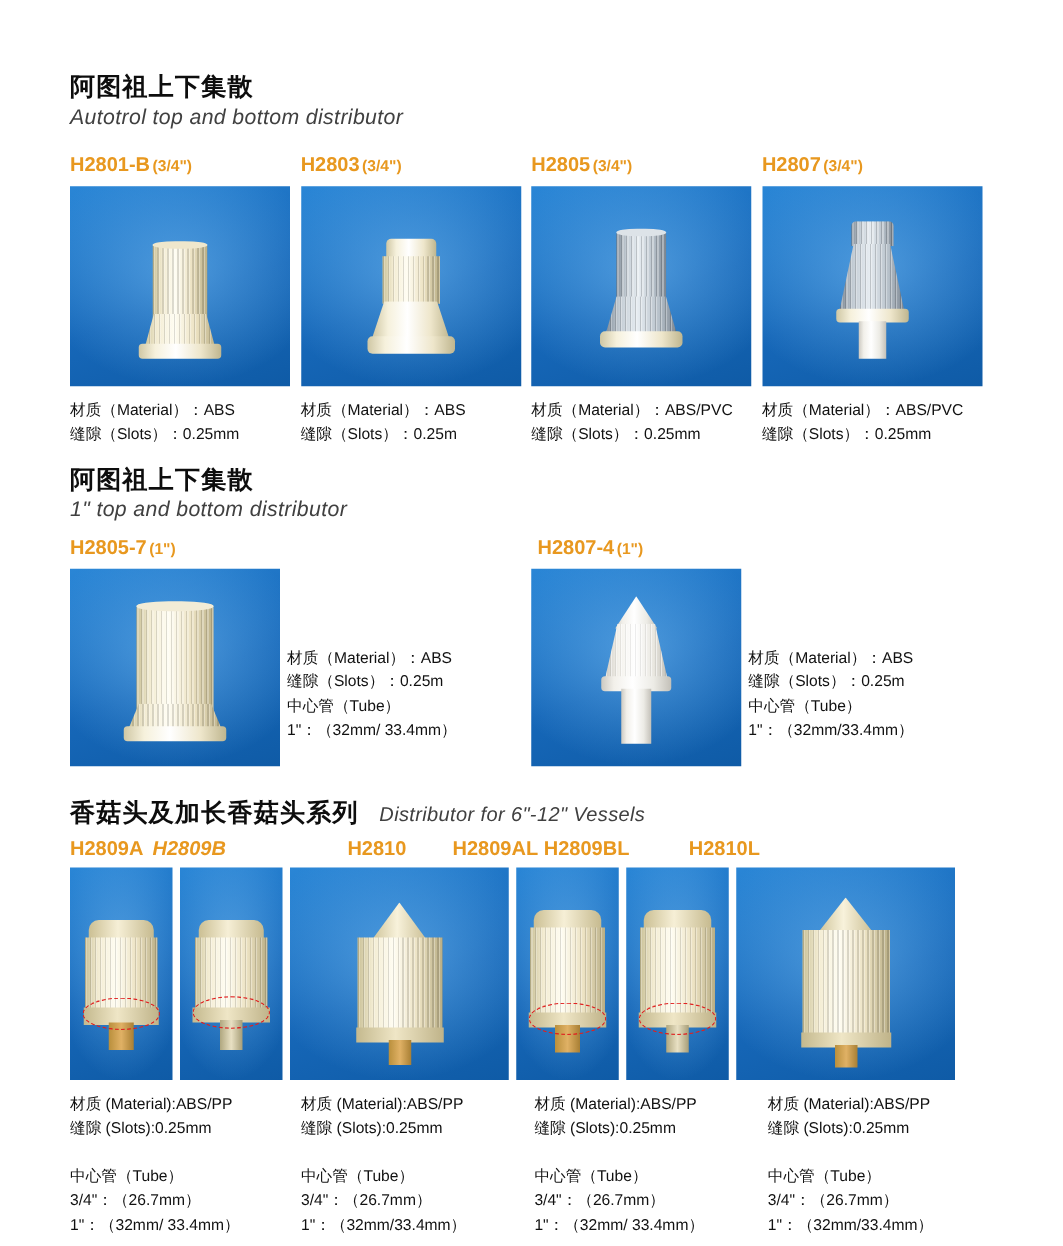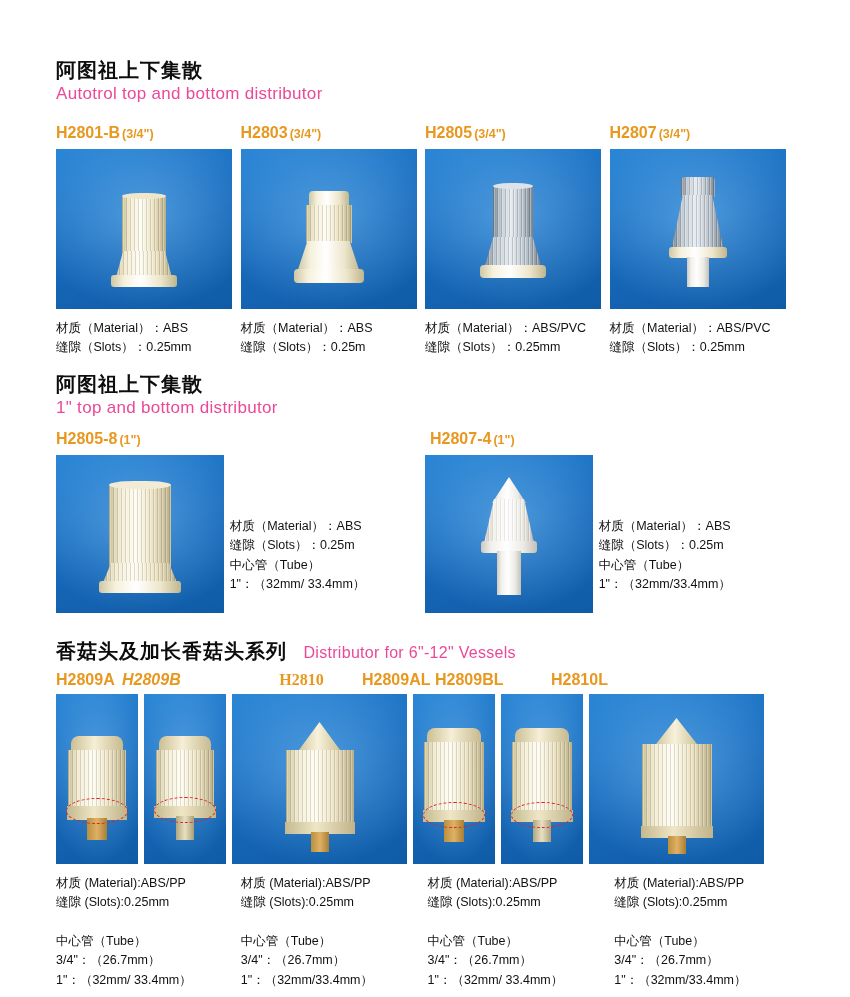--- a/index.html
+++ b/index.html
@@ -23,23 +23,24 @@
   .sect-head { margin: 0 0 6px 0; }
   .sect-cn {
     font-size: 20px;
     font-weight: bold;
     letter-spacing: 1px;
     color: #0d0d0d;
     line-height: 1.25;
   }
   .sect-en {
     font-size: 17px;
-    color: #ec4899;
+    color: #404040;
     line-height: 1.3;
     letter-spacing: .3px;
+    font-style: italic;
   }
   .sect-head.inline .sect-cn { display: inline; }
   .sect-head.inline .sect-en { display: inline; margin-left: 12px; font-size: 16px; }
 
   .row-heads { display: flex; }
   .head-col { }
 
   
   .code {
     color: #e8981f;
@@ -189,21 +190,21 @@
 
   <div style="height:14px"></div>
   <div class="sect-head">
     <div class="sect-cn">阿图祖上下集散</div>
     <div class="sect-en">1" top and bottom distributor</div>
   </div>
 
   <div style="height:6px"></div>
   <div style="display:flex;">
     <div style="width:374px;">
-      <div class="code"><span>H2805-8</span><span class="size">(1")</span></div>
+      <div class="code"><span>H2805-7</span><span class="size">(1")</span></div>
     </div>
     <div>
       <div class="code"><span>H2807-4</span><span class="size">(1")</span></div>
     </div>
   </div>
 
   <div style="display:flex;margin-top:8px;">
 
     <div style="width:176px;">
       <div class="photo" style="width:168px;height:158px;">
@@ -242,21 +243,21 @@
     <span class="sect-en">Distributor for 6"-12" Vessels</span>
   </div>
 
   <div class="bottom-codes" style="margin-top:8px;">
     <div style="width:66px;">
         <div class="code">H2809A</div>
       </div>
     <div style="width:119px;font-style:italic;">
         <div class="code">H2809B</div>
       </div>
-    <div style="width:121px;text-align:center;font-family:Liberation Serif, serif;">
+    <div style="width:121px;text-align:center;">
         <div class="code">H2810</div>
       </div>
     <div style="width:73px;">
         <div class="code">H2809AL</div>
       </div>
     <div style="width:116px;">
         <div class="code">H2809BL</div>
       </div>
     <div style="width:130px;">
         <div class="code">H2810L</div>

